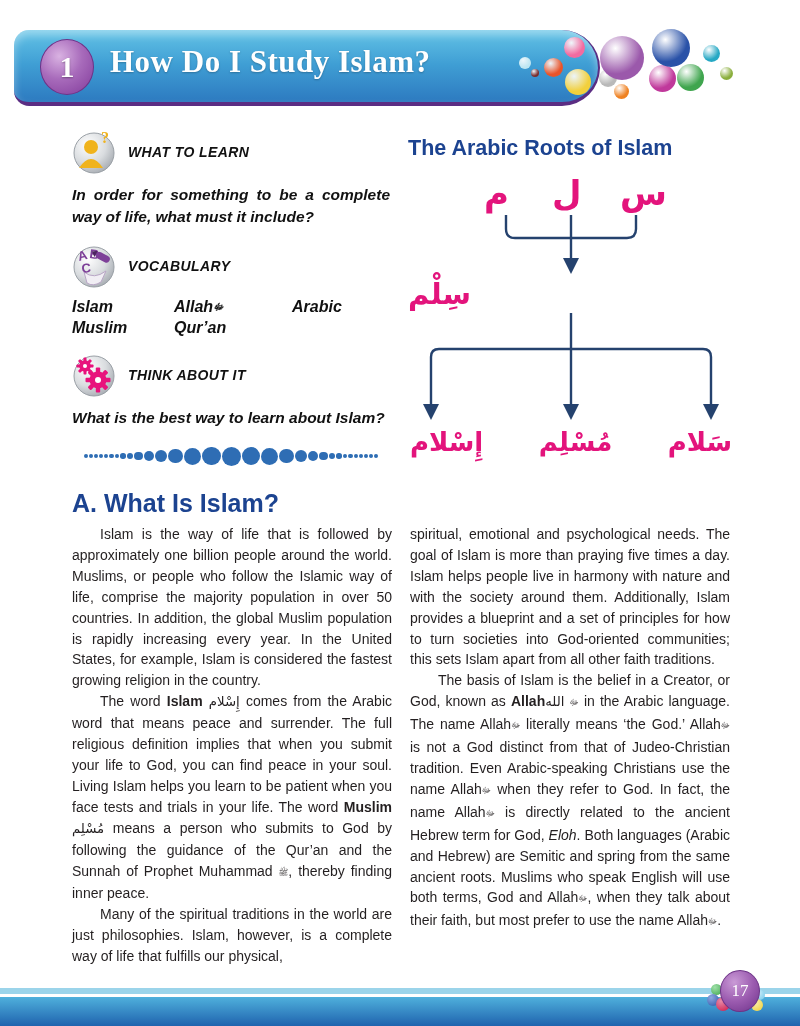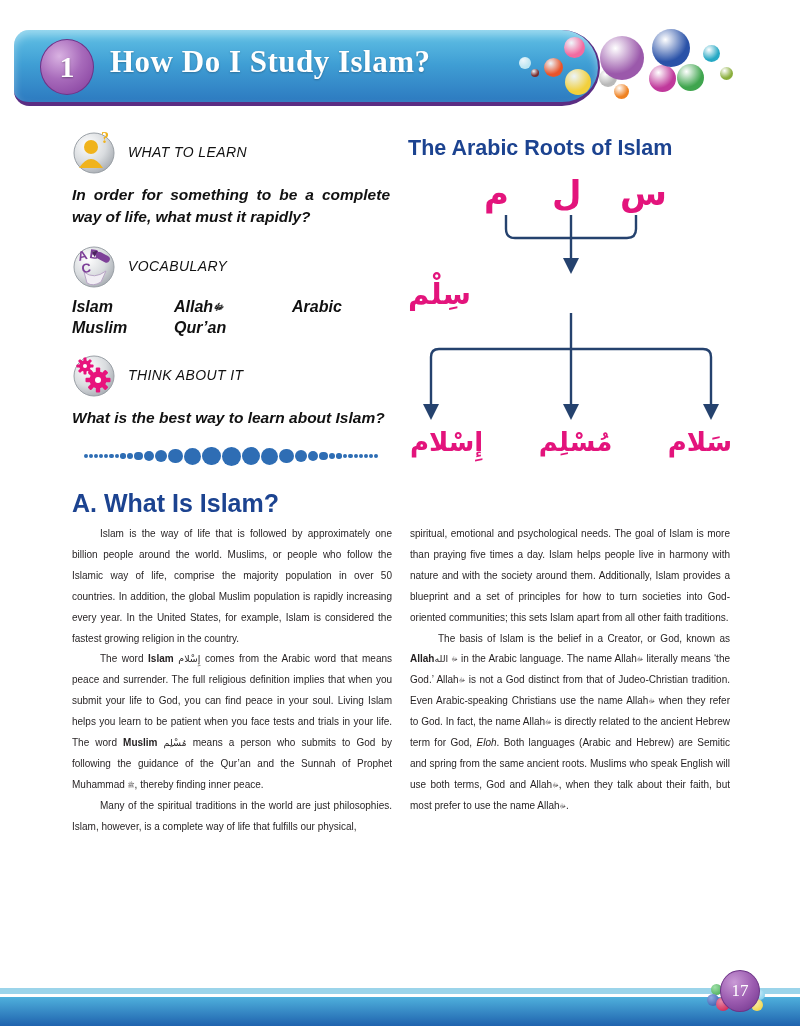--- a/index.html
+++ b/index.html
@@ -31,21 +31,21 @@
     color:#ffffff;font-family:Liberation Serif, serif;font-weight:bold;font-size:31px;
     letter-spacing:.5px;text-shadow:0 1px 2px rgba(0,0,0,.25);white-space:nowrap;
   }
   .bubbles{position:absolute;left:505px;top:15px;width:255px;height:100px;}
   .bubble{position:absolute;border-radius:50%;}
   
   .top-left{position:absolute;left:72px;top:130px;width:318px;}
   .label-row{display:flex;align-items:center;gap:12px;margin-bottom:10px;}
   .sphere-icon{width:44px;height:44px;flex:0 0 44px;}
   .section-label{
-    font-weight:400;font-style:italic;font-size:14px;letter-spacing:.4px;
+    font-weight:700;font-style:italic;font-size:14px;letter-spacing:.4px;
     color:#111;transform:scaleY(1.05);
   }
   .question{
     font-weight:bold;font-style:italic;font-size:15.5px;line-height:22px;
     text-align:justify;margin:2px 0 16px 0;color:#111;
   }
   .vocab-grid{
     display:grid;grid-template-columns:102px 118px 1fr;row-gap:3px;
     font-weight:bold;font-style:italic;font-size:16px;color:#111;margin:2px 0 16px 0;
   }
@@ -67,21 +67,21 @@
     font-family:"DejaVu Sans",sans-serif;font-size:29px;font-weight:bold;
     color:var(--arabic-pink,#e3147c);line-height:34px;margin-top:0;
   }
   .derived-words{display:flex;justify-content:space-between;padding:0 2px;margin-top:2px;}
   .derived-words span{
     font-family:"DejaVu Sans",sans-serif;font-size:26px;font-weight:bold;
     color:var(--arabic-pink,#e3147c);line-height:34px;
   }
   .dsvg{display:block;margin:0 auto;}
   
-  .body-col{position:absolute;top:524px;width:320px;font-size:10px;line-height:20.9px;text-align:justify;}
+  .body-col{position:absolute;top:524px;width:320px;font-size:14px;line-height:20.9px;text-align:justify;}
   .body-col.left{left:72px;}
   .body-col.right{left:410px;}
   .para{margin:0;}
   .para.indent{text-indent:28px;}
   .b{font-weight:bold;}
   .i{font-style:italic;}
   .ar{font-family:"DejaVu Sans",sans-serif;font-size:.95em;}
   .sym{font-size:.58em;vertical-align:1px;}
   
   .footer-strip{position:absolute;left:0;bottom:32px;width:800px;height:6px;background:#9bd4ea;}
@@ -137,21 +137,21 @@
             <stop offset="100%" stop-color="#a9aeb4"></stop>
         </radialGradient>
       </defs>
       <circle cx="22" cy="23" r="20" fill="url(#sph)" stroke="#9aa0a6" stroke-width="1"></circle>
       <circle cx="19" cy="17" r="7" fill="#f0b31c"></circle>
       <path d="M7 38 Q19 20 31 38 Z" fill="#f0b31c"></path>
       <text x="29" y="13" font-size="16" font-weight="bold" fill="#f0b31c" font-family="Liberation Serif,serif">?</text>
     </svg>
     <span class="section-label">WHAT TO LEARN</span>
   </div>
-  <p class="question">In order for something to be a complete way of life, what must it rapidly?</p>
+  <p class="question">In order for something to be a complete way of life, what must it include?</p>
 
   <div class="label-row">
     <svg class="sphere-icon" viewBox="0 0 44 44">
       <circle cx="22" cy="23" r="20" fill="url(#sph)" stroke="#9aa0a6" stroke-width="1"></circle>
       <path d="M12 28 q10 8 22 -1 l-5 11 q-8 5 -14 1 z" fill="#f1eef4" stroke="#b9a6c6" stroke-width="1"></path>
       <text x="7" y="17" font-size="13" font-weight="bold" fill="#7d3f98" font-family="Liberation Sans,sans-serif" transform="rotate(-14 7 17)">A</text>
       <text x="17" y="14" font-size="13" font-weight="bold" fill="#7d3f98" font-family="Liberation Sans,sans-serif" transform="rotate(8 17 14)">B</text>
       <text x="10" y="29" font-size="13" font-weight="bold" fill="#7d3f98" font-family="Liberation Sans,sans-serif" transform="rotate(-6 10 29)">C</text>
       <g transform="rotate(28 31 14)">
         <rect x="23" y="10" width="15" height="7" rx="3.5" fill="#7d3f98"></rect>

